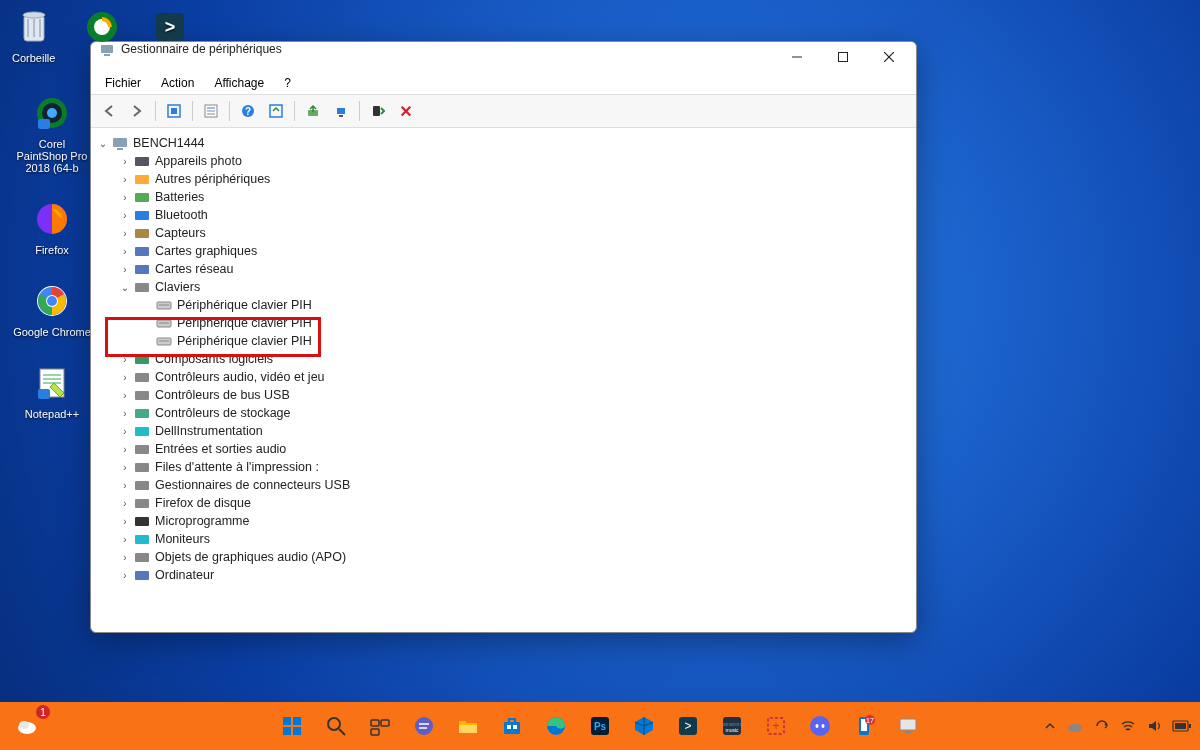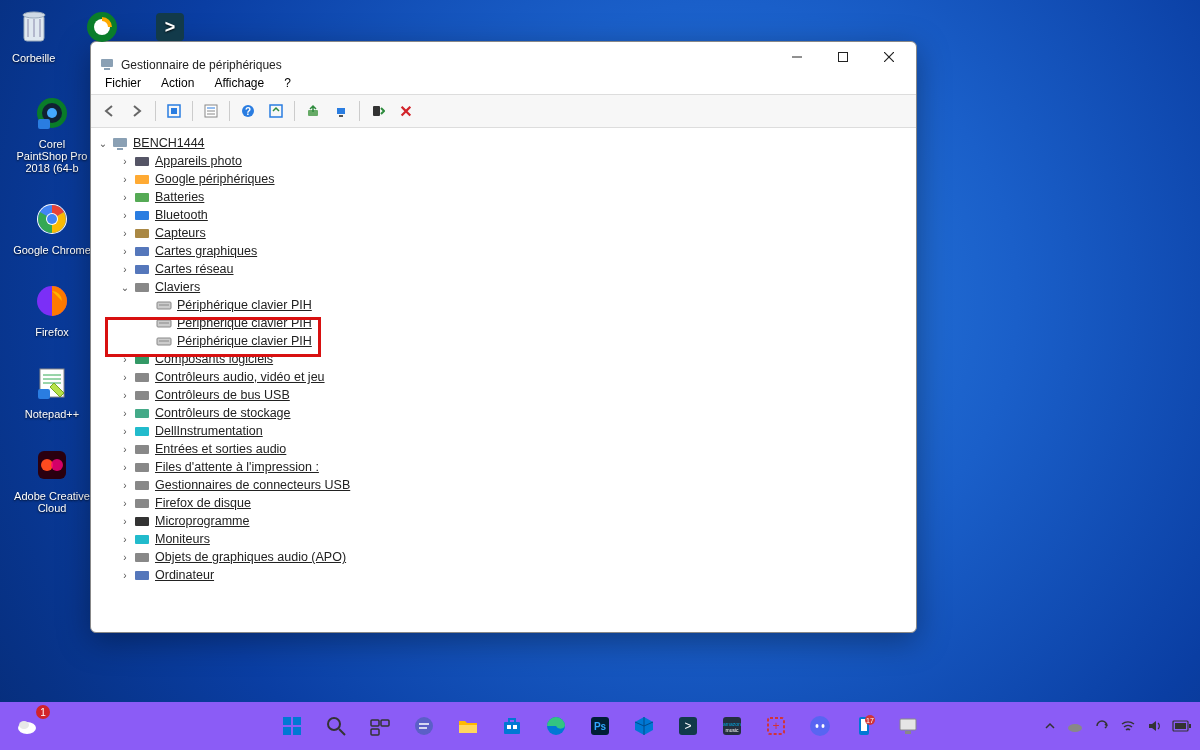--- a/index.html
+++ b/index.html
@@ -9,21 +9,21 @@
     position: relative;
   }
 
   
   .desktop-icons { position: absolute; left: 12px; top: 8px; width: 80px; display: flex; flex-direction: column; gap: 24px; }
   .desktop-icon { display:flex; flex-direction:column; align-items:center; gap:4px; color:#fff; font-size:11px; text-align:center; text-shadow: 0 1px 2px rgba(0,0,0,0.8); cursor:pointer; }
   .desktop-icon .di-img { width:42px; height:42px; border-radius:6px; display:flex; align-items:center; justify-content:center; font-size:22px; }
 
   
   .window { position:absolute; left:90px; top:41px; width:827px; height:592px; background:#fff; border:1px solid #888; border-radius:6px; box-shadow: 0 8px 32px rgba(0,0,0,0.35); display:flex; flex-direction:column; }
-  .titlebar { display:flex; align-items:flex-end; height:30px; padding:0 4px 0 8px; }
+  .titlebar { display:flex; align-items:flex-start; height:30px; padding:0 4px 0 8px; }
   .titlebar .t-icon { width:16px; height:16px; margin-right:6px; }
   .titlebar .t-title { flex:1; font-size:12px; color:#222; }
   .t-ctrls { display:flex; }
   .t-ctrl { width:46px; height:30px; display:flex; align-items:center; justify-content:center; font-size:13px; color:#222; cursor:pointer; }
 
   .menubar { display:flex; gap:4px; padding:2px 6px; font-size:12px; border-bottom:1px solid #ddd;align-items:center; }
   .menubar span { padding:2px 8px; cursor:pointer; }
 
   .toolbar { display:flex; align-items:center; gap:4px; padding:4px 6px; border-bottom:1px solid #ddd; background:#f7f7f7; }
   .tb-btn { width:24px; height:24px; display:flex; align-items:center; justify-content:center; border:1px solid transparent; border-radius:3px; cursor:pointer; font-size:14px; }
@@ -31,29 +31,29 @@
 
   .tree-wrap { flex:1; overflow-y:auto; padding:6px 0 6px 6px; position:relative; }
   .tree-wrap::-webkit-scrollbar { width:16px; }
   .tree-wrap::-webkit-scrollbar-track { background:#f0f0f0; }
   .tree-wrap::-webkit-scrollbar-thumb { background:#b0b0b0; border-radius:2px; }
 
   .node { font-size:12.5px; color:#222; }
   .node-row { display:flex; align-items:center; height:18px; gap:3px; cursor:pointer; white-space:nowrap; }
   .arrow { width:12px; display:inline-flex; justify-content:center; color:#555; font-size:10px; }
   .node-icon { width:16px; height:16px; display:inline-flex; align-items:center; justify-content:center; font-size:12px; }
-  .node-label { padding:0 2px;text-decoration:underline; }
+  .node-label { padding:0 2px; }
   .children { padding-left:22px; }
   .selected .node-label { background:#cde8ff; outline:1px dotted #1a5fc9; }
 
   
   .red-box { position:absolute; border:3px solid #d81010; pointer-events:none; }
 
   
-  .taskbar { position:absolute; left:0; right:0; bottom:0; height:48px; background:#8b5cf6; display:flex; align-items:center; padding:0 8px; }
+  .taskbar { position:absolute; left:0; right:0; bottom:0; height:48px; background:#f97316; display:flex; align-items:center; padding:0 8px; }
   .tb-center { position:absolute; left:50%; transform:translateX(-50%); display:flex; align-items:center; gap:6px; }
   .task-icon { width:38px; height:38px; display:flex; align-items:center; justify-content:center; border-radius:4px; cursor:pointer; font-size:18px; }
   .tb-right { margin-left:auto; display:flex; align-items:center; gap:10px; font-size:13px; color:#333; }
   .tb-left { display:flex; align-items:center; gap:4px; }
   .cloud-badge { position:relative; }
   .cloud-badge::after { content:"1"; position:absolute; top:-2px; right:-4px; background:#d2232a; color:#fff; font-size:10px; width:14px; height:14px; border-radius:50%; display:flex; align-items:center; justify-content:center; }
 
   
   svg { display:block; }
 </style>
@@ -64,67 +64,57 @@
     <div class="desktop-icon">
       <div class="di-img">
         <svg width="36" height="36">
           <circle cx="18" cy="18" r="15" fill="#0a7d2a"></circle>
           <circle cx="18" cy="18" r="10" fill="#123"></circle>
           <circle cx="18" cy="18" r="5" fill="#4af"></circle>
           <rect x="4" y="24" width="12" height="10" fill="#2a7de1" rx="2"></rect>
         </svg>
       </div>
       <span>Corel PaintShop Pro 2018 (64-b</span>
+    </div>
+    <div class="desktop-icon">
+      <div class="di-img">
+        <svg width="36" height="36">
+          <circle cx="18" cy="18" r="15" fill="#7b2ff7"></circle>
+          <path d="M18 3 A15 15 0 0 1 33 18 A15 15 0 0 1 18 33" fill="#ff7b00"></path>
+          <path d="M18 8 A10 10 0 0 1 28 18" fill="#ffb300"></path>
+        </svg>
+      </div>
+      <span>Firefox</span>
     </div>
     <div class="desktop-icon">
       <div class="di-img">
         <svg width="36" height="36">
           <circle cx="18" cy="18" r="15" fill="#fff"></circle>
           <circle cx="18" cy="18" r="14" fill="#4285f4"></circle>
           <path d="M18 4 A14 14 0 0 1 30 11 L18 18 Z" fill="#ea4335"></path>
           <path d="M30 11 A14 14 0 0 1 18 32 L18 18 Z" fill="#fbbc05"></path>
           <path d="M18 32 A14 14 0 0 1 6 11 L18 18 Z" fill="#34a853"></path>
           <circle cx="18" cy="18" r="6" fill="#fff"></circle>
           <circle cx="18" cy="18" r="5" fill="#4285f4"></circle>
         </svg>
       </div>
       <span>Google Chrome</span>
     </div>
     <div class="desktop-icon">
       <div class="di-img">
         <svg width="36" height="36">
-          <circle cx="18" cy="18" r="15" fill="#7b2ff7"></circle>
-          <path d="M18 3 A15 15 0 0 1 33 18 A15 15 0 0 1 18 33" fill="#ff7b00"></path>
-          <path d="M18 8 A10 10 0 0 1 28 18" fill="#ffb300"></path>
-        </svg>
-      </div>
-      <span>Firefox</span>
-    </div>
-    <div class="desktop-icon">
-      <div class="di-img">
-        <svg width="36" height="36">
           <rect x="6" y="4" width="24" height="28" fill="#fff" stroke="#888"></rect>
           <line x1="9" y1="10" x2="27" y2="10" stroke="#3a5"></line>
           <line x1="9" y1="14" x2="27" y2="14" stroke="#3a5"></line>
           <line x1="9" y1="18" x2="27" y2="18" stroke="#3a5"></line>
           <path d="M20 18 L30 28 L26 32 L16 22 Z" fill="#b9e34a" stroke="#7a2"></path>
           <rect x="4" y="24" width="12" height="10" fill="#2a7de1" rx="2"></rect>
         </svg>
       </div>
       <span>Notepad++</span>
-    </div>
-    <div class="desktop-icon">
-      <div class="di-img">
-        <svg width="36" height="36">
-          <rect x="4" y="4" width="28" height="28" rx="6" fill="#2a0010"></rect>
-          <circle cx="13" cy="18" r="6" fill="#ff4b1f"></circle>
-          <circle cx="23" cy="18" r="6" fill="#ff0080" opacity="0.8"></circle>
-        </svg>
-      </div>
-      <span>Adobe Creative Cloud</span>
     </div>
   </div>
 
 <div class="window">
   <div class="titlebar">
     <span class="t-icon">
       <svg viewBox="0 0 16 16" width="16" height="16">
           <rect x="2" y="3" width="12" height="8" fill="#8aa0b4" rx="1"></rect>
           <rect x="5" y="12" width="6" height="2" fill="#8aa0b4"></rect>
         </svg>
@@ -245,21 +235,21 @@
             </div>
           </div>
           <div class="node">
             <div class="node-row">
               <span class="arrow">›</span>
               <span class="node-icon">
                 <svg width="16" height="16">
                   <rect x="1" y="4" width="14" height="9" rx="1" fill="#fa3"></rect>
                 </svg>
               </span>
-              <span class="node-label">Google périphériques</span>
+              <span class="node-label">Autres périphériques</span>
             </div>
           </div>
           <div class="node">
             <div class="node-row">
               <span class="arrow">›</span>
               <span class="node-icon">
                 <svg width="16" height="16">
                   <rect x="1" y="4" width="14" height="9" rx="1" fill="#5a5"></rect>
                 </svg>
               </span>

